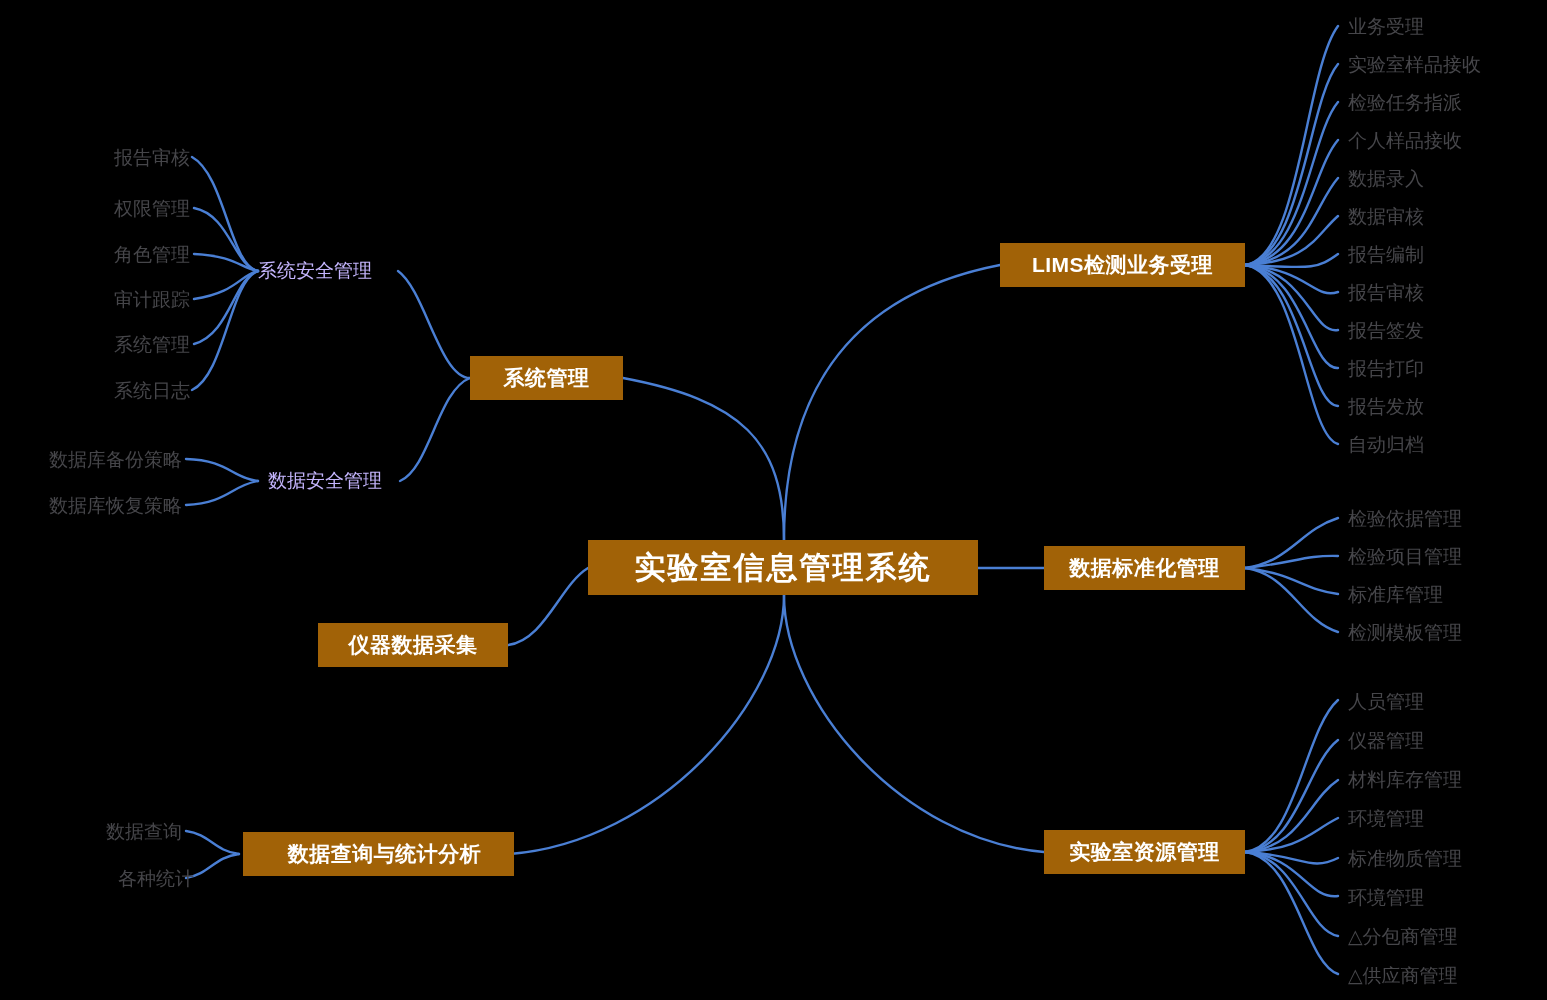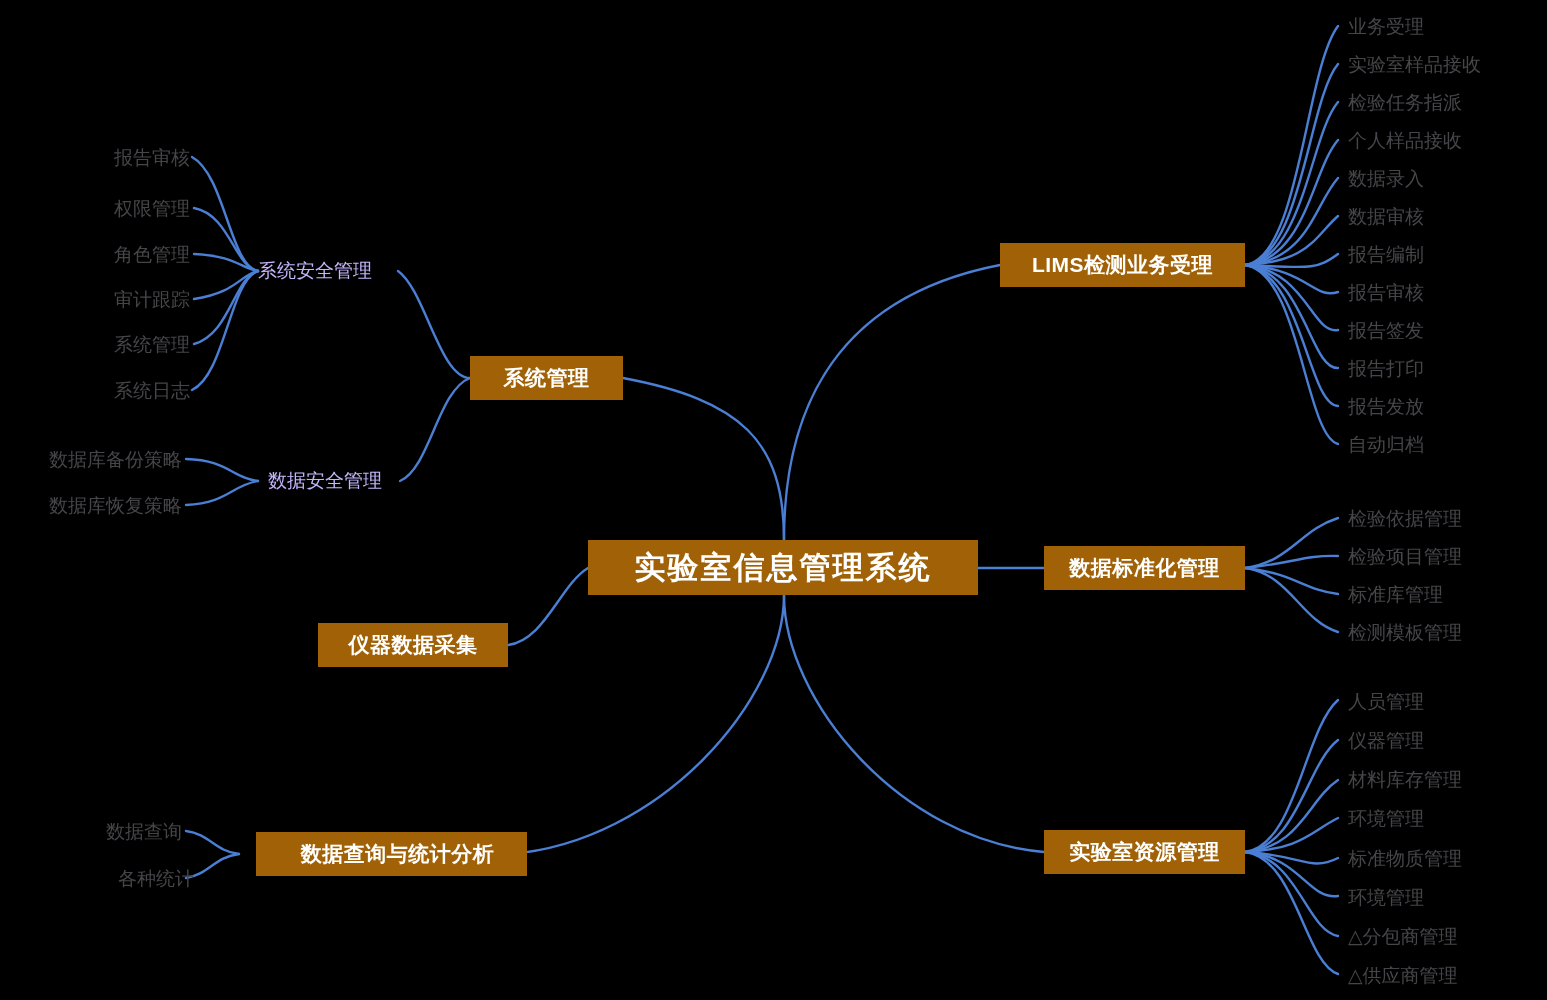--- a/index.html
+++ b/index.html
@@ -136,21 +136,21 @@
   </div>
 
   <div class="node box branch" style="left:470px; top:356px; width:153px; height:44px;">
     <span>系统管理</span>
   </div>
 
   <div class="node box branch" style="left:318px; top:623px; width:190px; height:44px;">
     <span>仪器数据采集</span>
   </div>
 
-  <div class="node box branch" style="left:256px; top:832px; width:271px; height:44px;padding-left:12px;">
+  <div class="node box branch" style="left:243px; top:832px; width:271px; height:44px;padding-left:12px;">
     <span>数据查询与统计分析</span>
   </div>
 
   <div class="node box branch" style="left:1000px; top:243px; width:245px; height:44px;">
     <span>LIMS检测业务受理</span>
   </div>
 
   <div class="node box branch" style="left:1044px; top:546px; width:201px; height:44px;">
     <span>数据标准化管理</span>
   </div>

